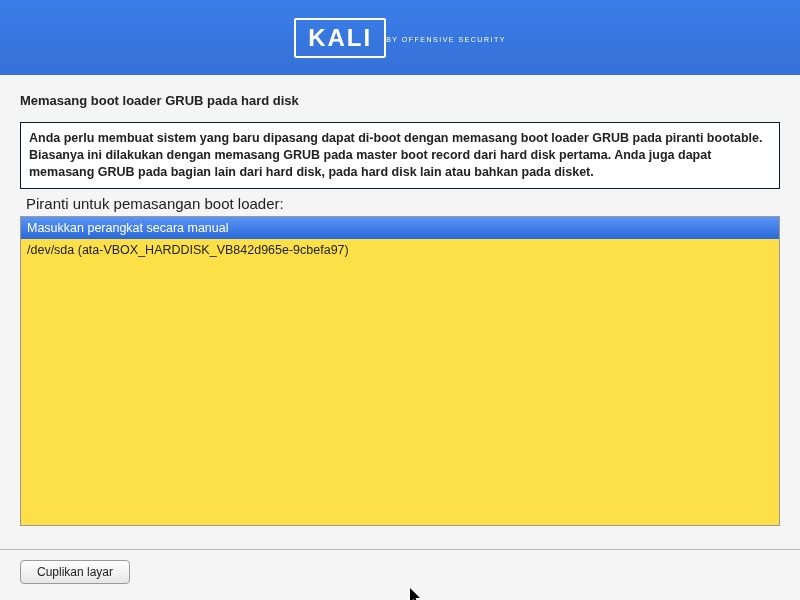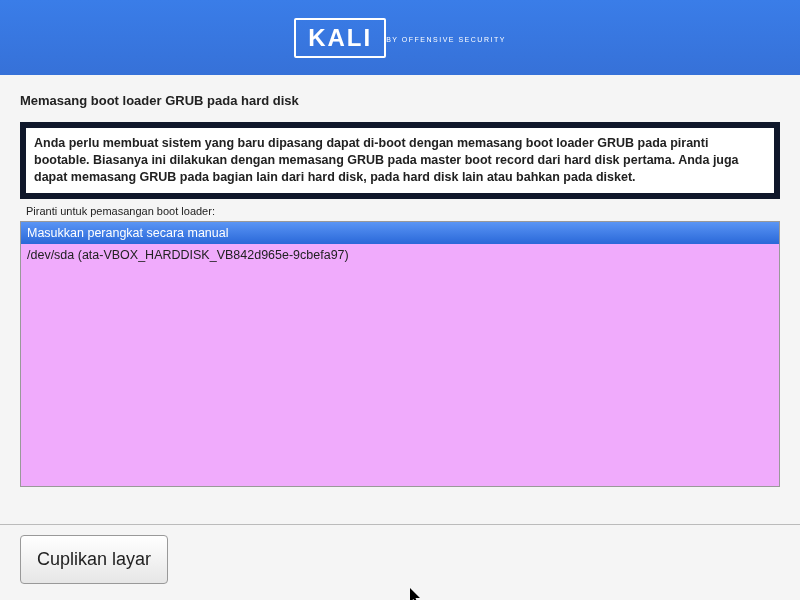--- a/index.html
+++ b/index.html
@@ -44,37 +44,37 @@
     .content {
       padding: 18px 20px 0 20px;
     }
     .page-title {
       font-weight: bold;
       font-size: 13px;
       color: #222;
       margin-bottom: 14px;
     }
     .instruction-box {
-      border: 6px solid #0f172a;
+      border: 1px solid #0f172a;
       background: #ffffff;
       padding: 7px 8px;
       line-height: 1.35;
       font-weight: bold;
       font-size: 12.5px;
       color: #222;
     }
     .field-label {
-      font-size: 11px;
+      font-size: 15px;
       color: #222;
       margin: 6px 0 4px 6px;
     }
     .list-box {
       border: 1px solid #999;
-      background: #f0abfc;
-      height: 266px;
+      background: #fde047;
+      height: 310px;
       overflow: auto;
     }
     .list-item {
       padding: 4px 6px;
       font-size: 12.5px;
       color: #222;
       cursor: pointer;
     }
     .list-item.selected {
       background: #367bf0;
@@ -89,22 +89,22 @@
       padding: 10px 20px 16px 20px;
       border-top: 1px solid #bbb;
       display: flex;
       justify-content: space-between;
       align-items: center;
     }
     .btn {
       background: linear-gradient(to bottom, #ffffff 0%, #e6e6e6 100%);
       border: 1px solid #999;
       border-radius: 4px;
-      padding: 13px 16px;
-      font-size: 18px;
+      padding: 4px 16px;
+      font-size: 12px;
       color: #222;
       cursor: pointer;
       min-width: 110px;
       text-align: center;
     }
     .footer-right { display: flex; gap: 10px; }
     .cursor {
       position: absolute;
       left: 410px;
       top: 588px;

